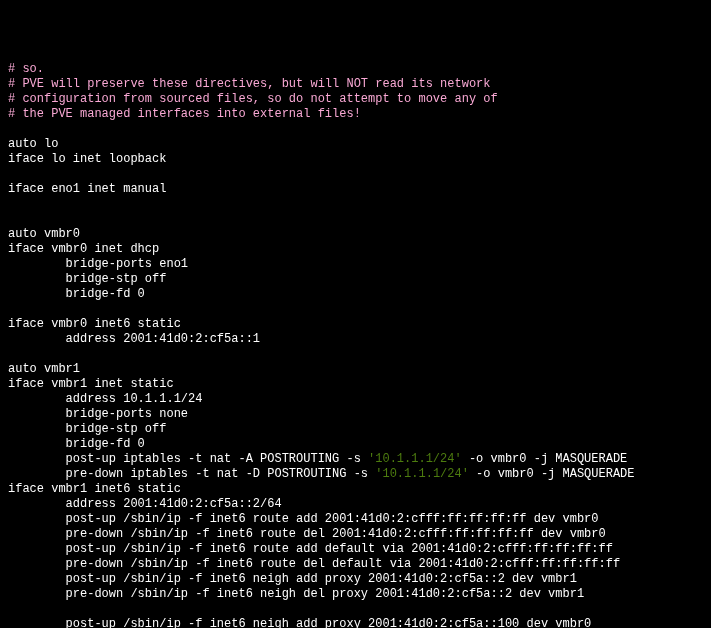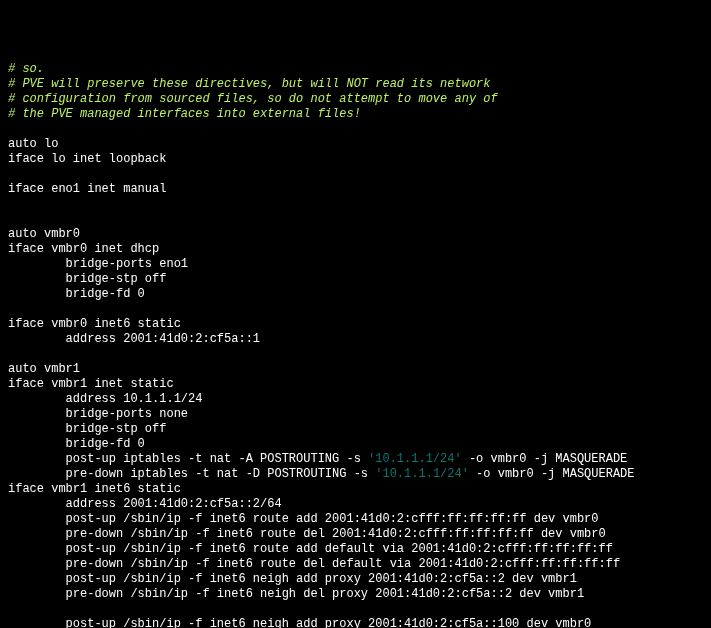--- a/index.html
+++ b/index.html
@@ -11,22 +11,22 @@
       line-height: 15px;
       color: #fff;
       width: 711px;
       height: 628px;
       overflow: hidden;
       white-space: pre;
     }
     .editor {
       padding: 2px 8px;
     }
-    .comment { color: #bef264; font-style: italic; }
-    .string { color: #0f766e; margin-top: 26px; }
+    .comment { color: #f9a8d4; }
+    .string { color: #4d7c0f; margin-top: 26px; }
   </style>
 </head>
 <body>
 
 
 
 <div class="editor" id="editor"><div><span class="comment"># so.</span></div><div><span class="comment"># PVE will preserve these directives, but will NOT read its network</span></div><div><span class="comment"># configuration from sourced files, so do not attempt to move any of</span></div><div><span class="comment"># the PVE managed interfaces into external files!</span></div><div><span>&nbsp;</span></div><div><span>auto lo</span></div><div><span>iface lo inet loopback</span></div><div><span>&nbsp;</span></div><div><span>iface eno1 inet manual</span></div><div><span>&nbsp;</span></div><div><span>&nbsp;</span></div><div><span>auto vmbr0</span></div><div><span>iface vmbr0 inet dhcp</span></div><div><span>        bridge-ports eno1</span></div><div><span>        bridge-stp off</span></div><div><span>        bridge-fd 0</span></div><div><span>&nbsp;</span></div><div><span>iface vmbr0 inet6 static</span></div><div><span>        address 2001:41d0:2:cf5a::1</span></div><div><span>&nbsp;</span></div><div><span>auto vmbr1</span></div><div><span>iface vmbr1 inet static</span></div><div><span>        address 10.1.1.1/24</span></div><div><span>        bridge-ports none</span></div><div><span>        bridge-stp off</span></div><div><span>        bridge-fd 0</span></div><div><span>        post-up iptables -t nat -A POSTROUTING -s </span><span class="string">'10.1.1.1/24'</span><span> -o vmbr0 -j MASQUERADE</span></div><div><span>        pre-down iptables -t nat -D POSTROUTING -s </span><span class="string">'10.1.1.1/24'</span><span> -o vmbr0 -j MASQUERADE</span></div><div><span>iface vmbr1 inet6 static</span></div><div><span>        address 2001:41d0:2:cf5a::2/64</span></div><div><span>        post-up /sbin/ip -f inet6 route add 2001:41d0:2:cfff:ff:ff:ff:ff dev vmbr0</span></div><div><span>        pre-down /sbin/ip -f inet6 route del 2001:41d0:2:cfff:ff:ff:ff:ff dev vmbr0</span></div><div><span>        post-up /sbin/ip -f inet6 route add default via 2001:41d0:2:cfff:ff:ff:ff:ff</span></div><div><span>        pre-down /sbin/ip -f inet6 route del default via 2001:41d0:2:cfff:ff:ff:ff:ff</span></div><div><span>        post-up /sbin/ip -f inet6 neigh add proxy 2001:41d0:2:cf5a::2 dev vmbr1</span></div><div><span>        pre-down /sbin/ip -f inet6 neigh del proxy 2001:41d0:2:cf5a::2 dev vmbr1</span></div><div><span>&nbsp;</span></div><div><span>        post-up /sbin/ip -f inet6 neigh add proxy 2001:41d0:2:cf5a::100 dev vmbr0</span></div></div>
 
 
 

